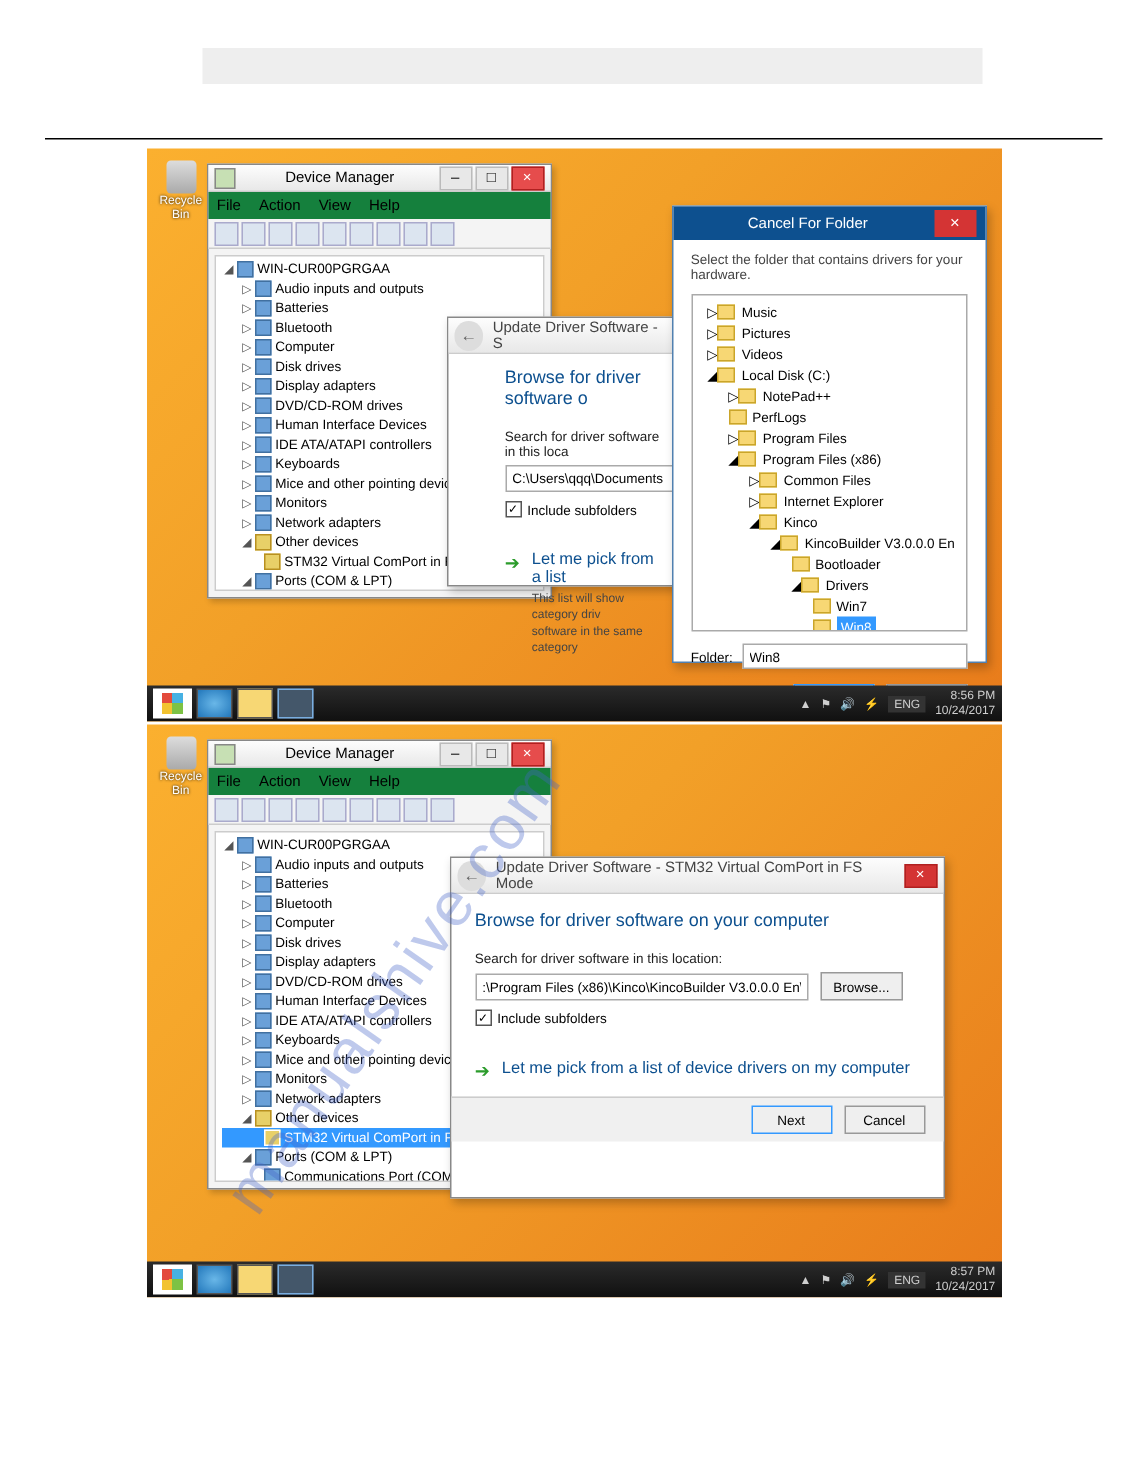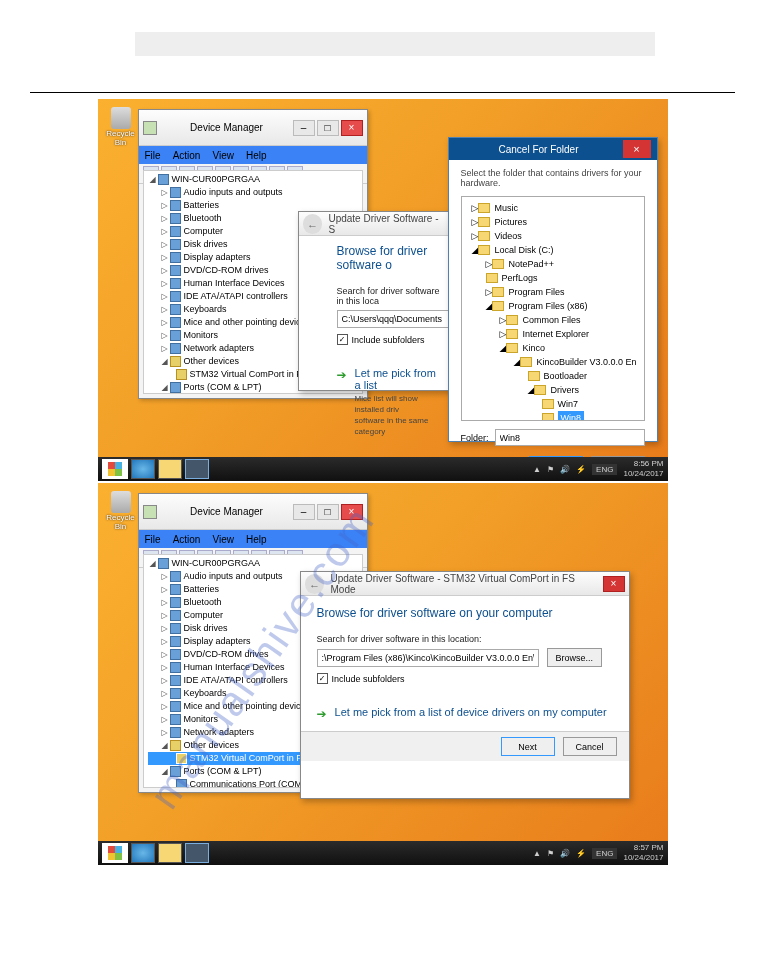--- a/index.html
+++ b/index.html
@@ -32,35 +32,35 @@
 .desktop-icon .bin { width: 20px; height: 22px; background: linear-gradient(#ddd,#aaa); margin: 0 auto; border-radius: 3px; }
 .desktop-icon .lbl { font-size: 8px; color: #fff; text-shadow: 0 0 2px #000; }
 
 .win8-window {
   position: absolute;
   background: #f4f4f4;
   border: 1px solid #888;
   box-shadow: 2px 2px 4px rgba(0,0,0,0.2);
 }
 .titlebar {
-  height: 36px;
+  height: 18px;
   background: linear-gradient(#fdfdfd,#e8e8e8);
   display: flex;
   align-items: center;
   padding: 0 4px;
   font-size: 10px;
   border-bottom: 1px solid #ccc;
 }
 .titlebar .ttl { flex: 1; text-align: center; }
 .titlebar .tticon { width: 14px; height: 14px; background: #c7e0b4; margin-right: 4px; border: 1px solid #888; }
 .winbtns { display: flex; gap: 2px; }
 .winbtns .wb { width: 22px; height: 16px; background: #e8e8e8; display:flex; align-items:center; justify-content:center; font-size:10px; border:1px solid #bbb; user-select:none; }
 .winbtns .wb.close { background: #e64c4c; color:#fff; border-color:#b02020; }
 .winbtns .wb.close.red2 { background:#d43434; }
-.menubar { height: 18px; padding: 0 6px; display:flex; gap:12px; align-items:center; font-size:10px; background:#3b82f6; }
+.menubar { height: 18px; padding: 0 6px; display:flex; gap:12px; align-items:center; font-size:10px; background:#15803d; }
 .toolbar { height: 20px; padding: 2px 4px; display:flex; gap:2px; align-items:center; border-bottom:1px solid #ccc; background:#f4f4f4; }
 .toolbar .tb { width:16px; height:16px; background:#dce5f0; border:1px solid #aac; }
 .tree-body { position:absolute; inset:60px 4px 4px 4px; background:#fff; border:1px solid #ccc; overflow:hidden; padding:2px 4px; font-size:9px; line-height:13px; }
 .tree-row { display:flex; align-items:center; white-space:nowrap; }
 .tree-row .caret { width:10px; text-align:center; font-size:8px; color:#555; }
 .tree-row .devicon { width:11px; height:11px; background:#6aa0d8; margin-right:3px; border:1px solid #4170a0; }
 .tree-row .devicon.yel { background:#e8d068; border-color:#b89020; }
 .tree-row.sel { background:#3399ff; color:#fff; }
 .tree-row.sel .devicon { border-color:#fff; }
 
@@ -263,21 +263,21 @@
         <input type="text" style="width: 132px;" value="C:\Users\qqq\Documents">
         <div class="chk">
           <span class="box">✓</span>
             <span>Include subfolders</span>
         </div>
         <div class="option-block">
           <span class="arrow">➔</span>
           <div>
             <div class="opt-title">Let me pick from a list</div>
             <div class="opt-desc">
-              <span>Mice list will show installed driv</span><br>
+              <span>This list will show category driv</span><br>
               <span>software in the same category</span>
             </div>
           </div>
         </div>
       </div>
     </div>
 
     <div class="browse-dialog" style="left:350px; top:38px; width:210px; height:305px;">
       <div class="dlg-title">
         <span class="ttl">Cancel For Folder</span>

